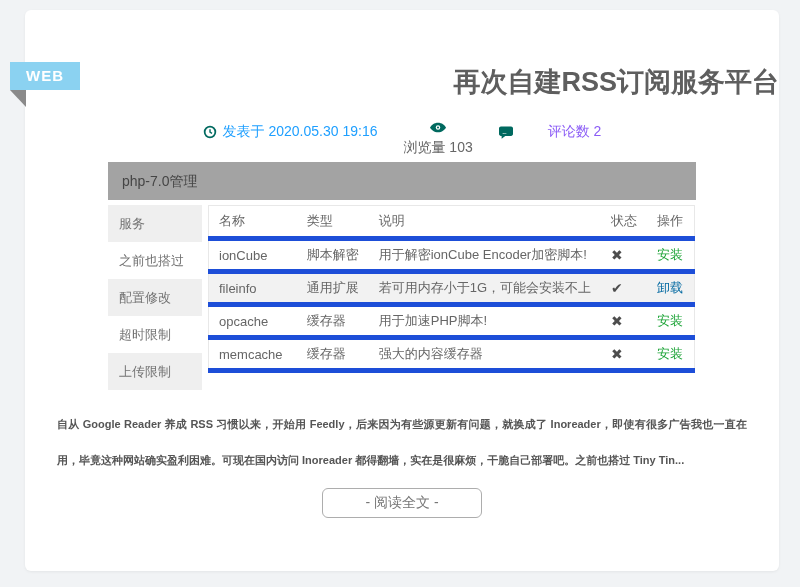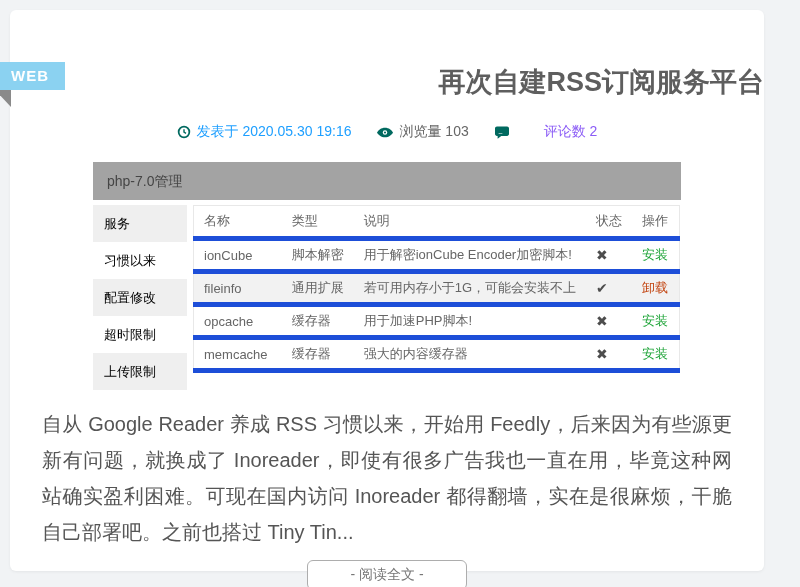--- a/index.html
+++ b/index.html
@@ -4,21 +4,21 @@
 <style>
   * { margin:0; padding:0; box-sizing:border-box; }
   html,body { width:800px; height:587px; }
   body {
     font-family:"Liberation Sans","DejaVu Sans",sans-serif;
     background:#f1f3f5;
     position:relative;
     overflow:hidden;
   }
   .card {
-    position:absolute; left:10px; top:10px;
+    position:absolute; left:25px; top:10px;
     width:754px; height:561px;
     background:#ffffff; border-radius:6px;
     box-shadow:0 1px 3px rgba(0,0,0,0.06);
     padding-top:56px;
   }
   
   .ribbon {
     position:absolute; left:-15px; top:52px;
     width:70px; height:28px; line-height:28px;
     background:#8bd2f1; color:#ffffff;
@@ -36,33 +36,33 @@
     color:#5e5e5e; line-height:32px;
   }
   .post-meta {
     margin-top:24px; height:20px;
     display:flex; justify-content:center; gap:26px;
     font-size:14px; color:#666;
   }
   .meta-item { display:flex; align-items:center; gap:6px; }
   .meta-item svg { display:block; }
   .meta-blue { color:#1e9fff; }
-  .meta-gray { color:#666666; }
+  .meta-gray { color:#666666;flex-direction:column; }
   .meta-red  { color:#8b5cf6;gap:35px; }
   
   .panel { width:588px; margin:20px auto 0; }
   .panel-header {
     height:38px; line-height:38px; background:#a3a3a3;
     padding-left:14px; font-size:14px; color:#454545;
   }
   .panel-body { display:flex; margin-top:5px; }
   .panel-sidebar { width:94px; flex:0 0 94px; }
   .sidebar-tab {
     height:37px; line-height:37px; padding-left:11px;
-    font-size:13px; color:#000000; cursor:pointer;
+    font-size:13px; color:#737373; cursor:pointer;
   }
   .sidebar-tab:nth-child(odd) { background:#efefef; }
   .panel-content { margin-left:6px; flex:1; }
   table.ext-table {
     border-collapse:collapse; width:487px;
     font-size:13px; color:#666;
     border:1px solid #e8e8e8;
   }
   .ext-table th, .ext-table td {
     height:33px; padding:0 10px; text-align:left;
@@ -70,25 +70,25 @@
     white-space:nowrap;
   }
   .ext-table th { color:#666; }
   .ext-table tr.row-alt { background:#f2f2f2; }
   .col-name { width:100px; } .col-type { width:66px; }
   .col-desc { width:228px; } .col-status { width:43px; }
   .col-action { width:50px; }
   .status-glyph { font-weight:bold; color:#4d4d4d; font-size:14px; font-family:"DejaVu Sans",sans-serif; }
   .action-link { text-decoration:none; cursor:pointer; }
   .action-install { color:#20a53a; }
-  .action-uninstall { color:#c2410c; }
+  .action-uninstall { color:#0369a1; }
   
   .post-excerpt {
-    margin:16px 32px 0; font-size:20px; line-height:36px;
-    color:#555555; text-align:justify;
+    margin:16px 32px 0; font-size:11px; line-height:36px;
+    color:#555555; text-align:justify;font-weight:bold;
   }
   .read-more-wrap { text-align:center; margin-top:10px; }
   .read-more {
     display:inline-block; padding:5px 42px;
     border:1px solid #adadad; border-radius:6px;
     background:#ffffff; color:#777777; font-size:14px;
     cursor:pointer; font-family:inherit;
   }
 </style>
 </head>
@@ -132,21 +132,21 @@
       </span>
       <span>评论数 2</span>
     </span>
   </div>
 
   <div class="panel">
     <div class="panel-header">php-7.0管理</div>
     <div class="panel-body">
       <div class="panel-sidebar">
         <div class="sidebar-tab">服务</div>
-        <div class="sidebar-tab">习惯以来</div>
+        <div class="sidebar-tab">之前也搭过</div>
         <div class="sidebar-tab">配置修改</div>
         <div class="sidebar-tab">超时限制</div>
         <div class="sidebar-tab">上传限制</div>
       </div>
       <div class="panel-content">
         <table class="ext-table">
           <thead>
             <tr>
               <th class="col-name">名称</th>
               <th class="col-type">类型</th>

